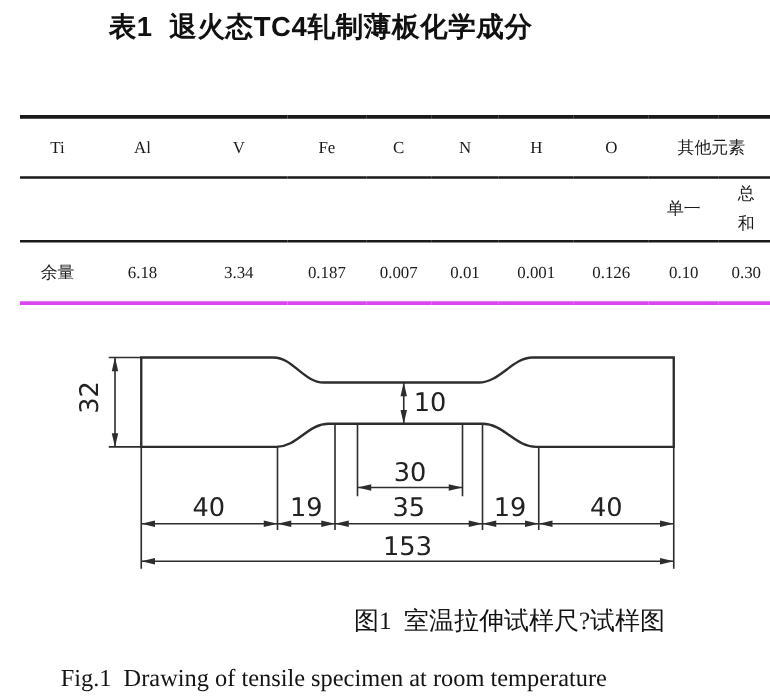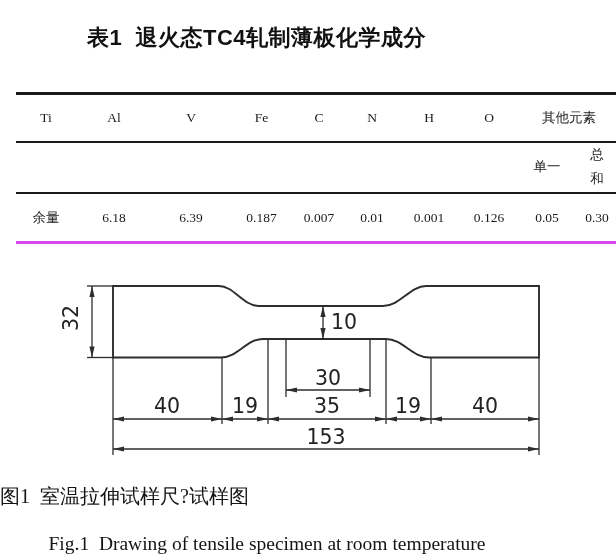--- a/index.html
+++ b/index.html
@@ -1,20 +1,20 @@
 <!DOCTYPE html>
 <html><head>
 <meta charset="utf-8">
 <style>
   html,body{margin:0;padding:0;background:#ffffff;}
   #page{position:relative;width:616px;height:557px;background:#ffffff;overflow:hidden;
         font-family:"Liberation Serif",serif;color:#1a1a1a;}
 
   
-  .title-zh{position:absolute;top:23px;left:0;width:513px;text-align:center;
+  .title-zh{position:absolute;top:7px;left:0;width:513px;text-align:center;
             font-family:"Liberation Sans",sans-serif;font-weight:700;font-size:22px;
             letter-spacing:0.5px;color:#111;white-space:pre;}
   .title-en{position:absolute;top:44px;left:0;width:530px;text-align:center;
             font-family:"Liberation Sans",sans-serif;font-weight:400;font-size:19px;
             color:#161616;white-space:pre;}
 
   
   .comp-table{position:absolute;top:92px;left:16px;width:603px;border-collapse:collapse;
               table-layout:fixed;font-family:"Liberation Serif",serif;font-size:13.5px;color:#1b1b1b;}
   .comp-table td,.comp-table th{padding:0;text-align:center;vertical-align:middle;
@@ -26,21 +26,21 @@
 
   
   .drawing{position:absolute;top:265px;left:0;width:616px;height:200px;}
   .drawing path,.drawing line{stroke:#2d2d2d;fill:none;}
   .outline{stroke-width:1.9;}
   .dimline{stroke-width:1.3;}
   .drawing polygon{fill:#2d2d2d;stroke:none;}
   .dimtext{font-family:"DejaVu Sans",sans-serif;font-size:20.5px;fill:#222;}
 
   
-  .cap-zh{position:absolute;top:483px;left:0;width:532px;text-align:left;
+  .cap-zh{position:absolute;top:483px;left:0;width:532px;text-align:right;
           font-family:"Liberation Serif",serif;font-size:20px;color:#141414;white-space:pre;}
   .cap-en{position:absolute;top:533px;left:0;width:534px;text-align:center;
           font-family:"Liberation Serif",serif;font-size:19.5px;color:#141414;white-space:pre;}
 </style>
 </head>
 <body>
 
 <div id="page">
 
   <div class="title-zh">表1  退火态TC4轧制薄板化学成分</div>
@@ -80,27 +80,27 @@
       <td></td>
       <td></td>
       <td>单一</td>
       <td>
         <span class="wrap2">总和</span>
       </td>
     </tr>
     <tr class="r3">
       <td>余量</td>
       <td>6.18</td>
-      <td>6.39</td>
+      <td>3.34</td>
       <td>0.187</td>
       <td>0.007</td>
       <td>0.01</td>
       <td>0.001</td>
       <td>0.126</td>
-      <td>0.05</td>
+      <td>0.10</td>
       <td>0.30</td>
     </tr>
   </tbody>
     </table>
 
   <svg class="drawing" viewBox="0 265 616 200" xmlns="http://www.w3.org/2000/svg">
 
     <path class="outline" d="M113,286 H219 C234,286 243,306 259,306 H383 C400,306 410,286 426,286 H539
              V357.5 H429 C412,357.5 403,339 386,339 H263 C246,339 238,357.5 221,357.5 H113 Z"></path>
 

